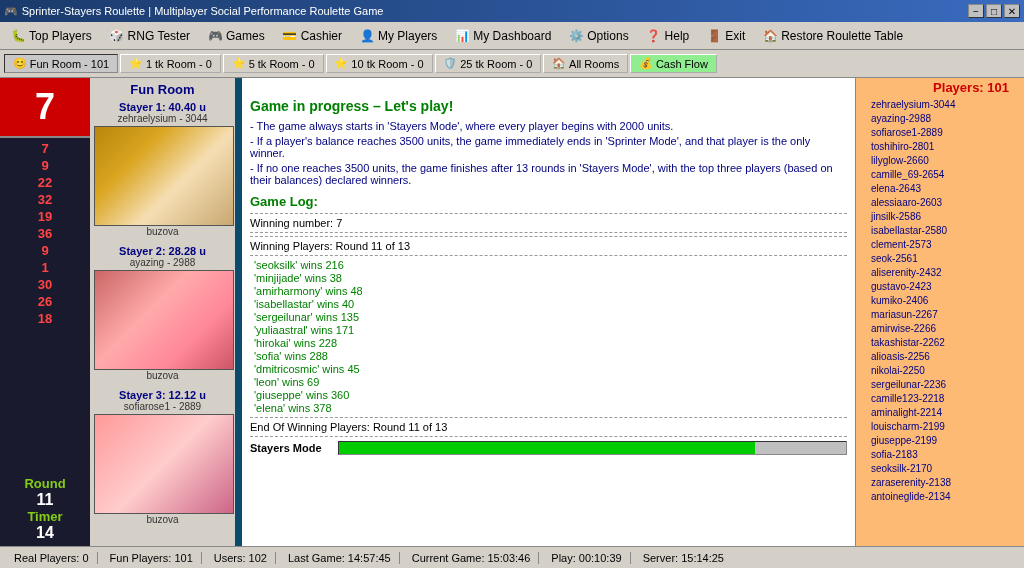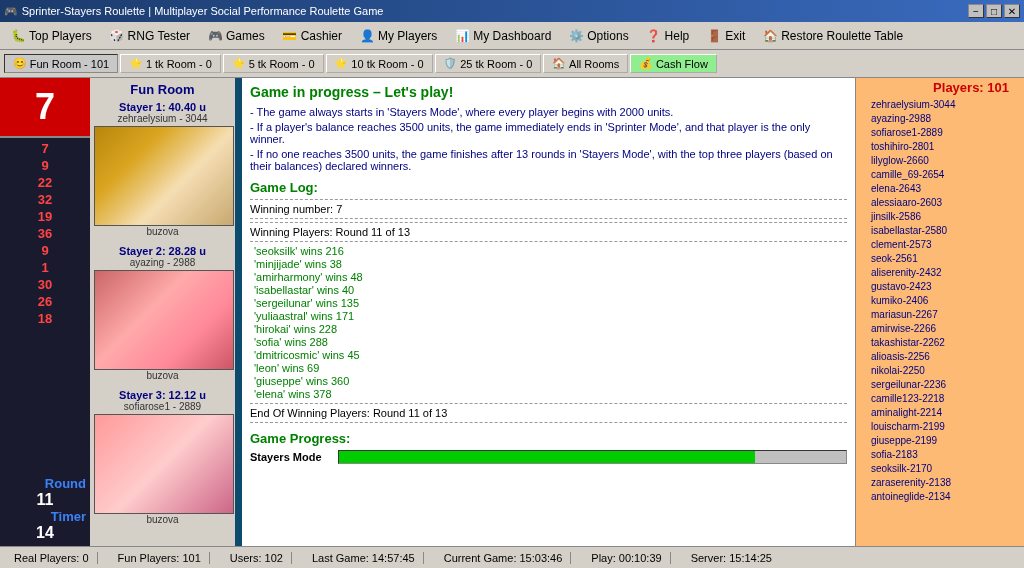--- a/index.html
+++ b/index.html
@@ -23,36 +23,36 @@
 
     
     #main { display: flex; height: calc(568px - 22px - 28px - 28px - 22px); }
 
     
     #left-panel { width: 90px; background: #1a1a2e; display: flex; flex-direction: column; }
     #current-number { background: #cc0000; color: white; font-size: 36px; font-weight: bold; text-align: center; padding: 8px; border-bottom: 2px solid #888; }
     #number-list { flex: 1; overflow: hidden; padding: 2px; }
     .roulette-num { color: #ff4444; font-size: 13px; font-weight: bold; text-align: center; padding: 1px 0; }
     #round-timer { color: white; text-align: center; padding: 4px; font-size: 11px; }
-    .rt-label { color: #3b82f6; font-weight: bold; font-size: 13px; text-align: right; }
+    .rt-label { color: #84cc16; font-weight: bold; font-size: 13px; }
     .rt-value { color: white; font-size: 16px; font-weight: bold; }
 
     
     #players-panel { width: 152px; background: #d4d0c8; border-right: 7px solid #0c4a6e; overflow-y: auto; padding: 4px; }
     .room-title { text-align: center; font-weight: bold; font-size: 13px; color: #000080; margin-bottom: 4px; }
     .player-entry { margin-bottom: 8px; }
     .player-label { color: #000080; font-weight: bold; font-size: 11px; text-align: center; }
     .player-name { font-size: 10px; text-align: center; color: #333; margin-bottom: 2px; }
     .player-avatar { width: 140px; height: 100px; margin: 0 auto; display: block; background: #888; border: 1px solid #555; overflow: hidden; position: relative; }
     .avatar-img { width: 100%; height: 100%; background: linear-gradient(135deg, #8b7355 0%, #c4a882 50%, #8b7355 100%); }
     .avatar-img.pink { background: linear-gradient(135deg, #ff9999 0%, #ffcccc 50%, #cc6688 100%); }
     .avatar-img.dark { background: linear-gradient(135deg, #4a4a6a 0%, #8888aa 50%, #4a4a6a 100%); }
 
     
-    #game-panel { flex: 1; background: white; overflow-y: auto; padding: 6px 8px; border-right: 1px solid #888; }
+    #game-panel { flex: 1; background: white; overflow-y: auto; padding: 20px 8px; border-right: 1px solid #888; }
     .game-title { color: #008000; font-weight: bold; font-size: 14px; margin-bottom: 6px; }
     .game-info { color: #000080; font-size: 11px; margin-bottom: 3px; }
     .game-log-title { color: #008000; font-weight: bold; font-size: 13px; margin: 8px 0 4px 0; }
     .log-line { font-size: 11px; color: #000; margin: 1px 0; }
     .log-separator { border-top: 1px dashed #999; margin: 3px 0; }
     .winning-header { font-size: 11px; color: #000; margin: 3px 0; }
     .win-entry { color: #008000; font-size: 11px; margin: 1px 0; padding-left: 4px; }
     .progress-title { color: #008000; font-weight: bold; font-size: 13px; margin: 8px 0 4px 0; }
     .mode-label { font-weight: bold; font-size: 11px; color: #000; margin-right: 8px; }
     .progress-bar-container { display: flex; align-items: center; gap: 8px; margin-top: 4px; }
@@ -63,21 +63,21 @@
     #right-panel { width: 168px; background: #fdba74; overflow-y: auto; padding: 2px 15px; }
     .players-count { color: #cc0000; font-weight: bold; font-size: 13px; text-align: right; margin-bottom: 3px; }
     .player-list-item { font-size: 10px; color: #000080; line-height: 1.4; cursor: pointer; }
 
     
     #right-panel::-webkit-scrollbar { width: 8px; }
     #right-panel::-webkit-scrollbar-track { background: #d4d0c8; }
     #right-panel::-webkit-scrollbar-thumb { background: #888; border: 1px outset #ccc; }
 
     
-    #statusbar { background: #d4d0c8; border-top: 1px solid #888; height: 22px; display: flex; align-items: center; padding: 0 6px; font-size: 11px; gap: 12px; }
+    #statusbar { background: #d4d0c8; border-top: 1px solid #888; height: 22px; display: flex; align-items: center; padding: 0 6px; font-size: 11px; gap: 4px; }
     .status-item { border-right: 1px solid #888; padding: 0 8px; }
     .status-item:last-child { border-right: none; }
   </style>
 </head>
 <body>
 
 <div id="titlebar">
   <div id="titlebar-left">
     <span>🎮</span>
     <span>Sprinter-Stayers Roulette | Multiplayer Social Performance Roulette Game</span>
@@ -236,21 +236,20 @@
       <div class="win-entry">'yuliaastral' wins 171</div>
       <div class="win-entry">'hirokai' wins 228</div>
       <div class="win-entry">'sofia' wins 288</div>
       <div class="win-entry">'dmitricosmic' wins 45</div>
       <div class="win-entry">'leon' wins 69</div>
       <div class="win-entry">'giuseppe' wins 360</div>
       <div class="win-entry">'elena' wins 378</div>
       <div class="log-separator"></div>
       <div class="log-line">End Of Winning Players: Round 11 of 13</div>
       <div class="log-separator"></div>
-      <div class="progress-title">Game Progress:</div>
       <div class="progress-bar-container">
   <span class="mode-label">Stayers Mode</span>
   <div class="progress-bar-outer">
     <div class="progress-bar-inner" style="width:82%"></div>
   </div>
 </div>
     </div>
 
   <div id="right-panel">
     <div class="players-count">Players: 101</div>

